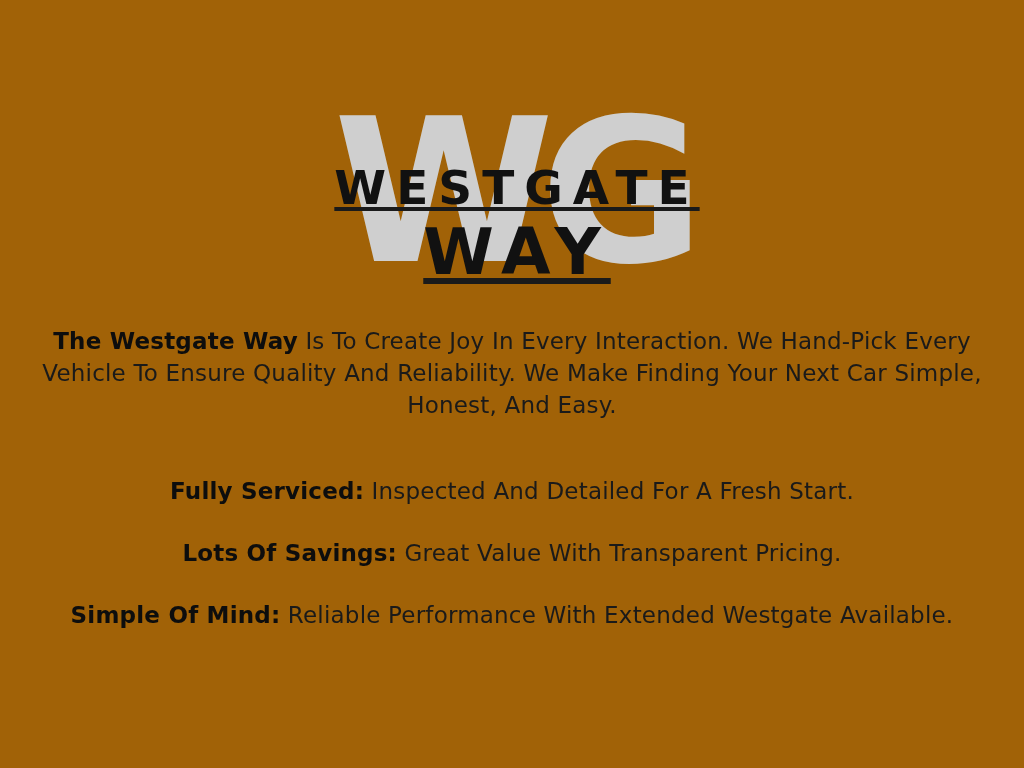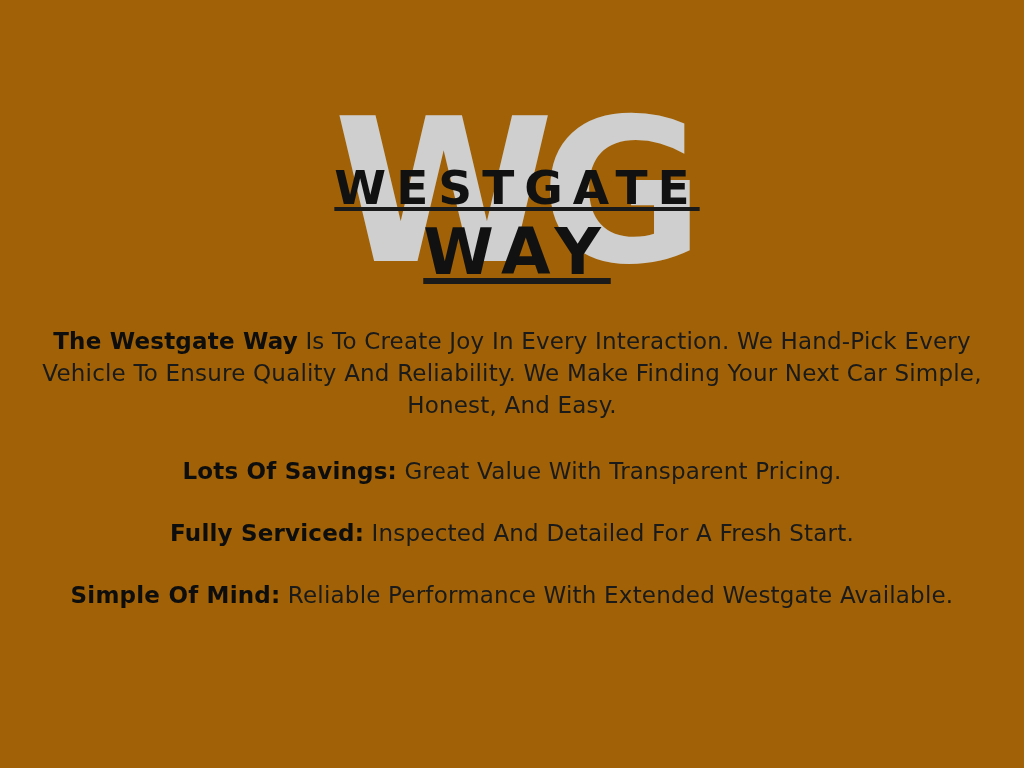--- a/index.html
+++ b/index.html
@@ -94,21 +94,21 @@
   .para {
     font-family: "DejaVu Sans", sans-serif;
     font-size: 23px;
     line-height: 32px;
     color: #1a1a1a;
     margin: 0 0 30px 0;
     letter-spacing: 0.2px;
   }
 
   .para.intro {
-    margin-bottom: 34px;
+    margin-bottom: 54px;
   }
 
   .para:last-child {
     margin-bottom: 0;
   }
 
   .lead {
     font-weight: 700;
     color: #0d0d0d;
   }
@@ -126,25 +126,25 @@
     </div>
   </div>
 
   <div class="copy">
 
     <p class="para intro">
       <span class="lead">The Westgate Way</span><span> Is To Create Joy In Every Interaction. We Hand-Pick Every Vehicle To Ensure Quality And Reliability. We Make Finding Your Next Car Simple, Honest, And Easy.</span>
     </p>
 
     <p class="para">
-      <span class="lead">Lots Of Savings:</span><span> Great Value With Transparent Pricing.</span>
+      <span class="lead">Fully Serviced:</span><span> Inspected And Detailed For A Fresh Start.</span>
     </p>
 
     <p class="para">
-      <span class="lead">Fully Serviced:</span><span> Inspected And Detailed For A Fresh Start.</span>
+      <span class="lead">Lots Of Savings:</span><span> Great Value With Transparent Pricing.</span>
     </p>
 
     <p class="para">
       <span class="lead">Simple Of Mind:</span><span> Reliable Performance With Extended Westgate Available.</span>
     </p>
 
   </div>
 </div>
 
 </body></html>

